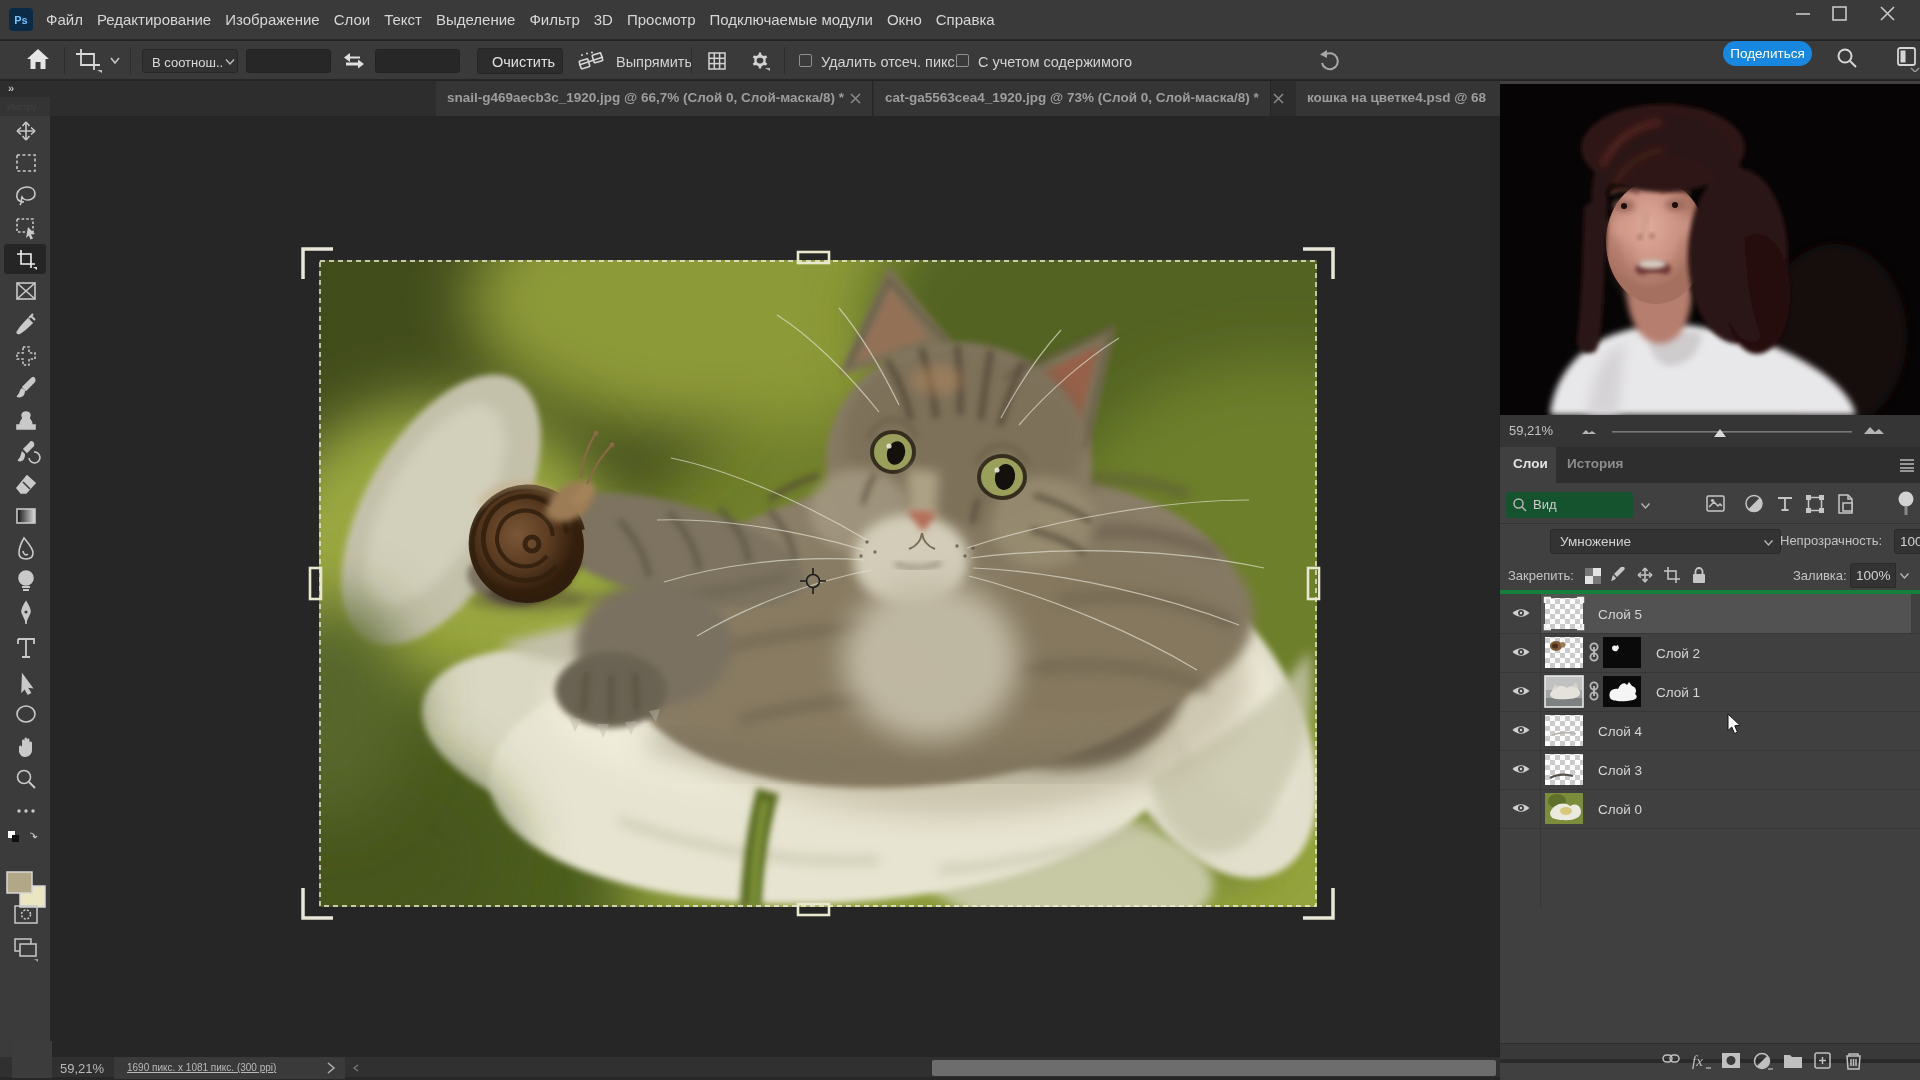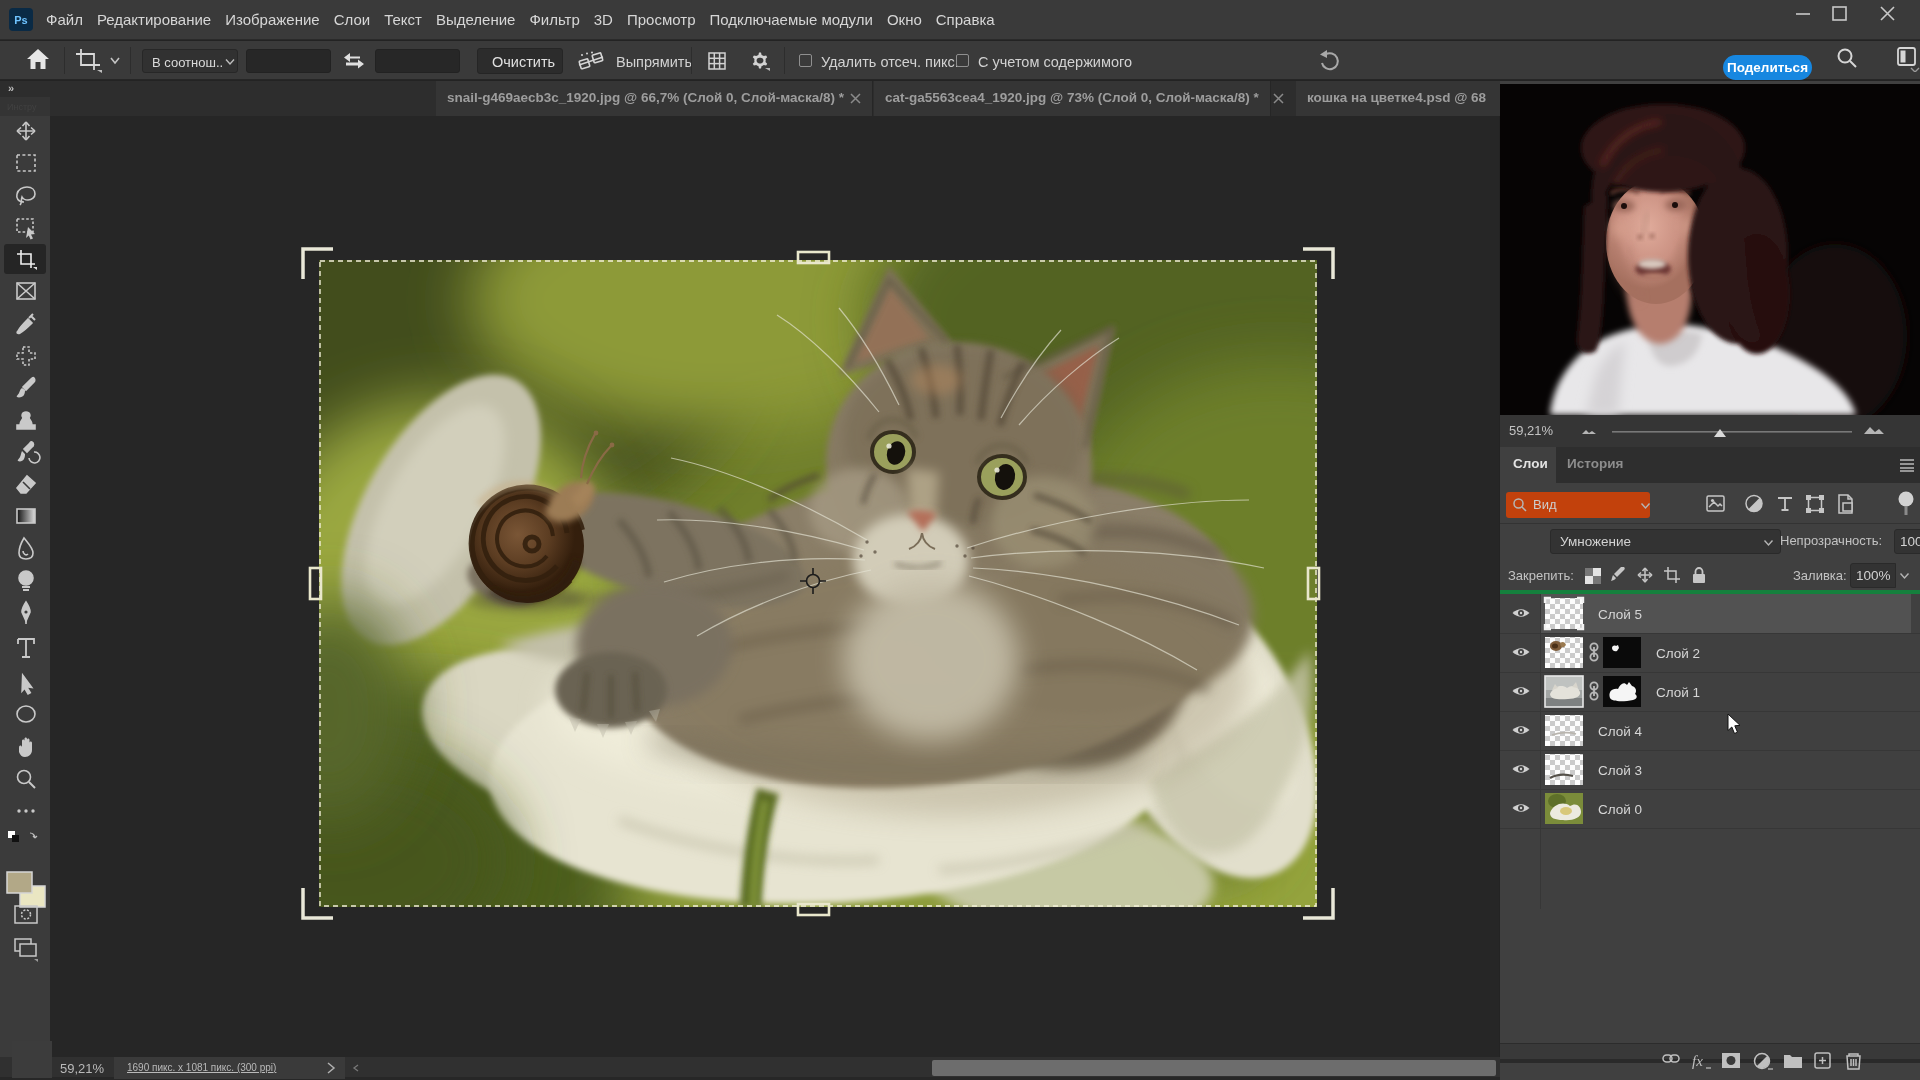--- a/index.html
+++ b/index.html
@@ -104,21 +104,21 @@
     <div class="abs" style="left:799px;top:13px;width:13px;height:13px;border:1px solid #8f8f8f;border-radius:2px;background:#3a3a3a;"></div>
     <div class="abs txt" style="left:821px;top:13px;font-size:14.5px;color:#d2d2d2;">Удалить отсеч. пикс.</div>
     <div class="abs" style="left:956px;top:13px;width:13px;height:13px;border:1px solid #8f8f8f;border-radius:2px;background:#3a3a3a;"></div>
     <div class="abs txt" style="left:978px;top:13px;font-size:14.5px;color:#d2d2d2;">С учетом содержимого</div>
 
     <svg class="abs" style="left:1317px;top:8px" width="24" height="24" viewBox="0 0 24 24">
       <path d="M8.5 5.5 A8 8 0 1 1 5 14" stroke="#a8a8a8" stroke-width="2" fill="none"></path>
       <path d="M10 1 L10 9 L3 5.5 Z" fill="#a8a8a8"></path>
     </svg>
 
-    <div class="abs" style="left:1723px;top:14px;width:89px;height:25px;background:#1787e0;border-radius:13px;font-weight:bold;">
+    <div class="abs" style="left:1723px;top:0;width:89px;height:25px;background:#1787e0;border-radius:13px;">
       <div class="abs" style="left:0;width:89px;text-align:center;top:5px;font-size:13.5px;color:#fff;">Поделиться</div>
     </div>
 
     <svg class="abs" style="left:1835px;top:5px" width="24" height="24" viewBox="0 0 24 24">
       <circle cx="10" cy="10" r="6.5" stroke="#d6d6d6" stroke-width="2" fill="none"></circle>
       <line x1="15" y1="15" x2="21" y2="21" stroke="#d6d6d6" stroke-width="2"></line>
     </svg>
 
     <svg class="abs" style="left:1875px;top:5px" width="45" height="26" viewBox="0 0 45 26">
       <rect x="23" y="2" width="17" height="17" rx="2" stroke="#d6d6d6" stroke-width="1.8" fill="none"></rect>
@@ -617,21 +617,21 @@
         <g stroke="#c3c3c3" stroke-width="1.4">
             <line x1="1" y1="2" x2="15" y2="2"></line>
             <line x1="1" y1="6" x2="15" y2="6"></line>
             <line x1="1" y1="10" x2="15" y2="10"></line>
             <line x1="1" y1="13" x2="15" y2="13"></line>
           </g>
       </svg>
     </div>
 
     <div class="abs" style="left:0;top:402px;width:420px;height:41px;background:#404040;border-bottom:1px solid #333;">
-      <div class="abs" style="left:6px;top:9px;width:144px;height:26px;background:#c2410c;border-radius:3px;">
+      <div class="abs" style="left:6px;top:9px;width:127px;height:26px;background:#14532d;border-radius:3px;">
         <svg class="abs" style="left:6px;top:5px" width="16" height="16" viewBox="0 0 16 16">
             <circle cx="6.5" cy="6.5" r="4.5" stroke="#b5b5b5" stroke-width="1.5" fill="none"></circle>
             <line x1="10" y1="10" x2="14" y2="14" stroke="#b5b5b5" stroke-width="1.5"></line>
           </svg>
         <div class="abs txt" style="left:27px;top:5px;font-size:13px;color:#cdcdcd;">Вид</div>
         <svg class="abs" style="left:134px;top:10px" width="11" height="8" viewBox="0 0 11 8">
             <path d="M1.5 1.5 L5.5 6 L9.5 1.5" stroke="#b5b5b5" stroke-width="1.4" fill="none"></path>
           </svg>
       </div>
       <svg class="abs" style="left:206px;top:11px" width="160" height="20" viewBox="0 0 160 20">

